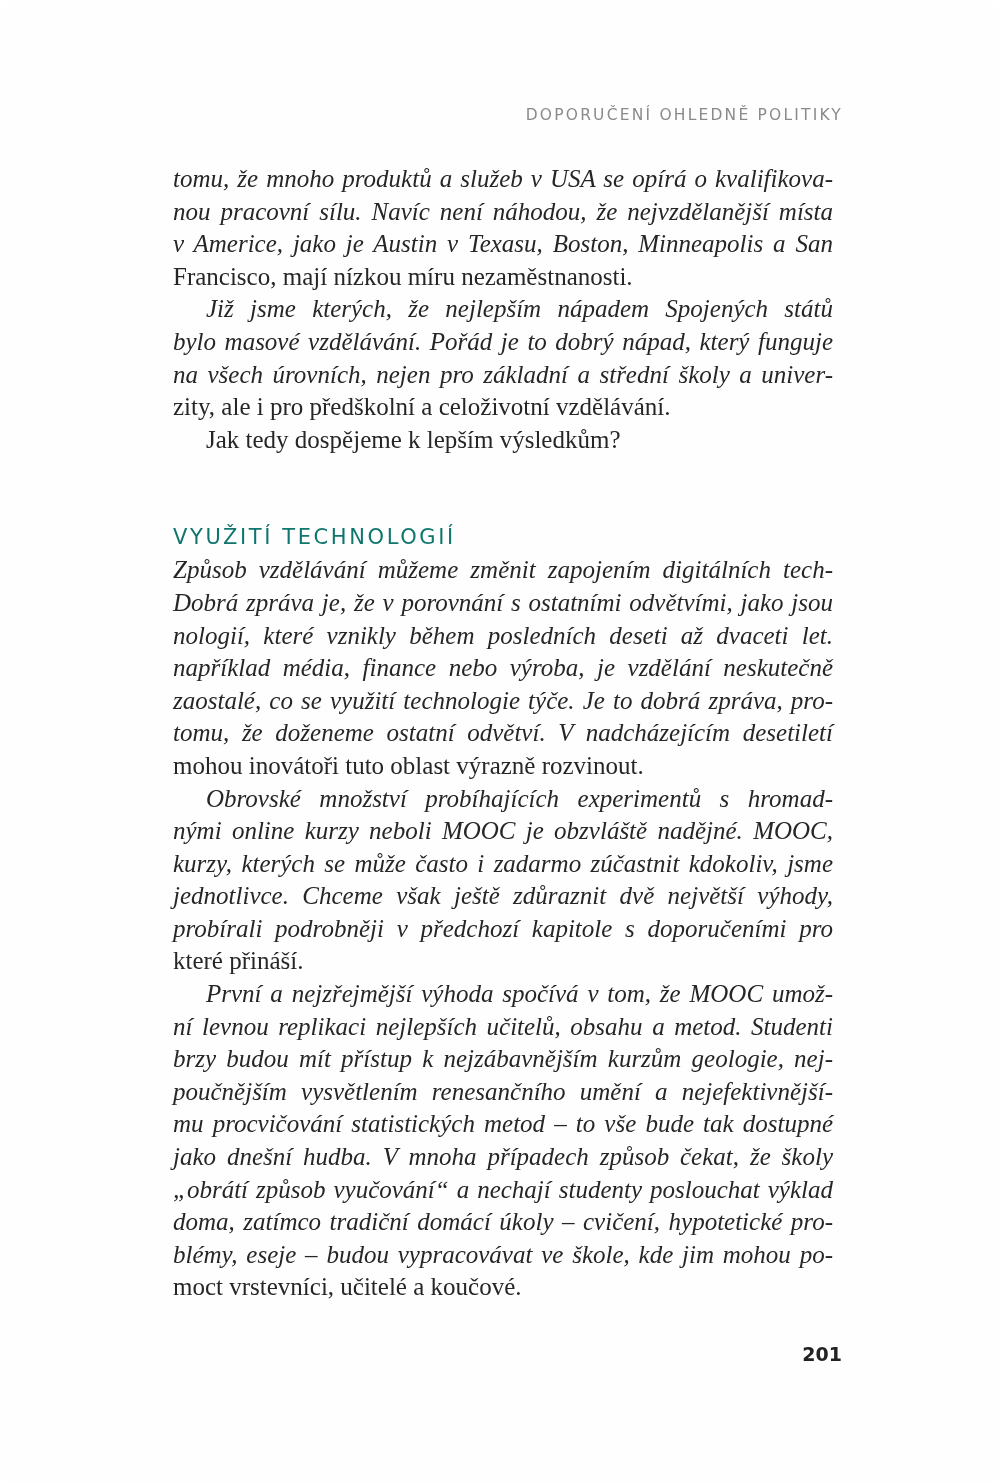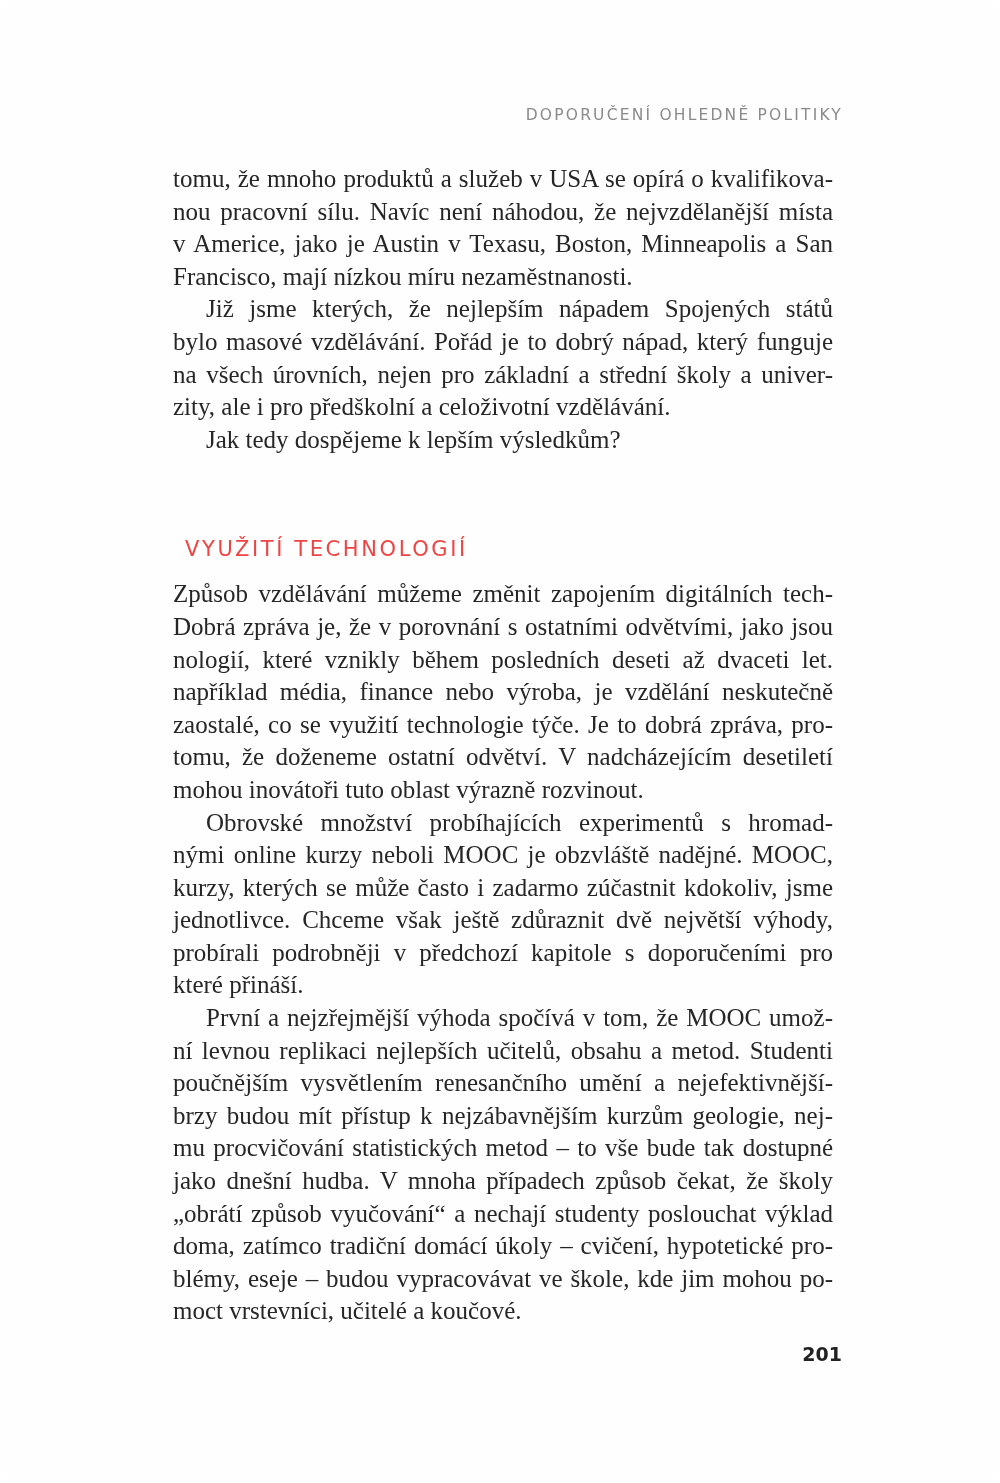--- a/index.html
+++ b/index.html
@@ -8,26 +8,26 @@
     .running-head {
       position: absolute; top: 106px; right: 157px;
       font-family: "DejaVu Sans", sans-serif; font-size: 15.5px; letter-spacing: 2.2px;
       color: #8a8a8a; white-space: nowrap;
     }
     .text-block {
       position: absolute; left: 173px; top: 163px; width: 660px;
       font-family: "Liberation Serif", "DejaVu Serif", serif; font-size: 25px; color: #262626;
     }
     .line { height: 32.6px; line-height: 32.6px; white-space: nowrap; }
-    .line.justify { text-align: justify; text-align-last: justify; }
+    .line.justify { text-align: justify; text-align-last: justify; font-style: italic; }
     .line.indent { padding-left: 33px; }
     .heading {
       font-family: "DejaVu Sans", sans-serif; font-size: 21px; letter-spacing: 2.6px;
-      color: #ef4444; height: 34px; line-height: 34px; white-space: nowrap; font-weight: normal;
-      margin: 12px;
+      color: #0f766e; height: 34px; line-height: 34px; white-space: nowrap; font-weight: normal;
+      margin: 0;
     }
     .gap-before-heading { height: 64px; }
     .folio {
       position: absolute; top: 1343px; right: 158px;
       font-family: "DejaVu Sans", sans-serif; font-weight: bold; font-size: 19px; color: #222; margin-left: 24px;
     }
   </style>
 </head>
 <body>
 
@@ -57,22 +57,22 @@
     <div class="line justify">tomu, že doženeme ostatní odvětví. V nadcházejícím desetiletí</div>
     <div class="line">mohou inovátoři tuto oblast výrazně rozvinout.</div>
     <div class="line justify indent">Obrovské množství probíhajících experimentů s hromad-</div>
     <div class="line justify">nými online kurzy neboli MOOC je obzvláště nadějné. MOOC,</div>
     <div class="line justify">kurzy, kterých se může často i zadarmo zúčastnit kdokoliv, jsme</div>
     <div class="line justify">jednotlivce. Chceme však ještě zdůraznit dvě největší výhody,</div>
     <div class="line justify">probírali podrobněji v předchozí kapitole s doporučeními pro</div>
     <div class="line">které přináší.</div>
     <div class="line justify indent">První a nejzřejmější výhoda spočívá v tom, že MOOC umož-</div>
     <div class="line justify">ní levnou replikaci nejlepších učitelů, obsahu a metod. Studenti</div>
+    <div class="line justify">brzy budou mít přístup k nejzábavnějším kurzům geologie, nej-</div>
     <div class="line justify">poučnějším vysvětlením renesančního umění a nejefektivnější-</div>
-    <div class="line justify">brzy budou mít přístup k nejzábavnějším kurzům geologie, nej-</div>
     <div class="line justify">mu procvičování statistických metod – to vše bude tak dostupné</div>
     <div class="line justify">jako dnešní hudba. V mnoha případech způsob čekat, že školy</div>
     <div class="line justify">„obrátí způsob vyučování“ a nechají studenty poslouchat výklad</div>
     <div class="line justify">doma, zatímco tradiční domácí úkoly – cvičení, hypotetické pro-</div>
     <div class="line justify">blémy, eseje – budou vypracovávat ve škole, kde jim mohou po-</div>
     <div class="line">moct vrstevníci, učitelé a koučové.</div>
   </div>
 
   <div class="folio">201</div>
 </div>

